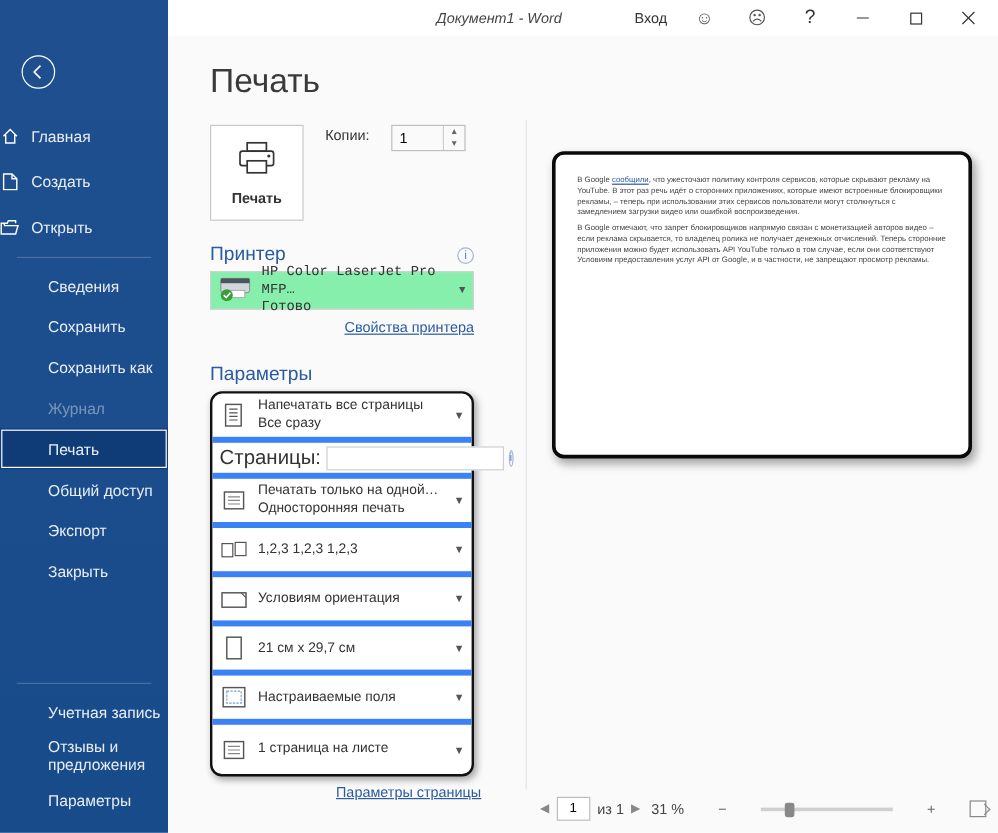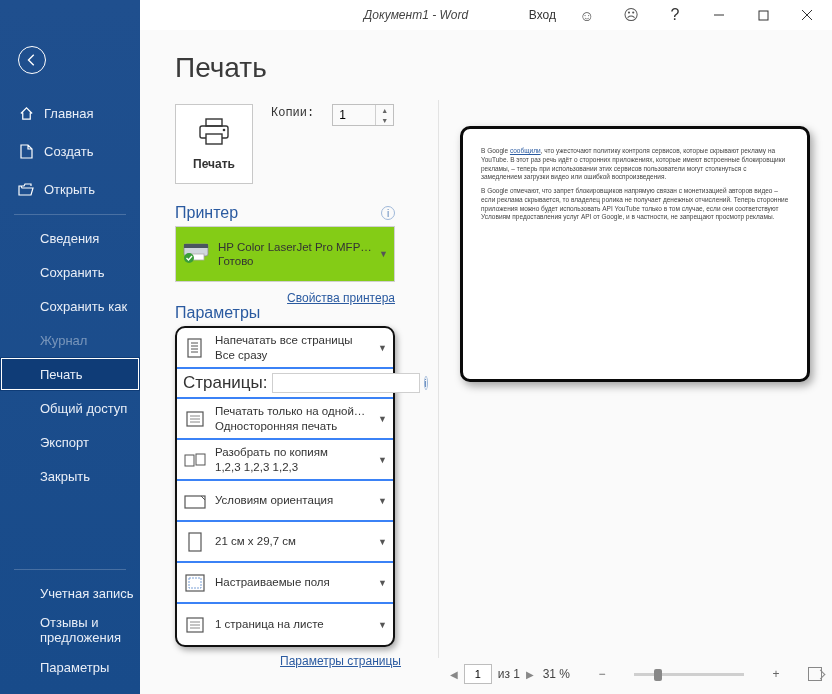--- a/index.html
+++ b/index.html
@@ -10,56 +10,56 @@
   .titlebar .center { flex: 1; text-align: center; font-size: 12px; color: #444; font-style: italic; }
   .titlebar .right { position: absolute; right: 4px; top: 0; display: flex; align-items: center; height: 30px; gap: 2px; }
   .titlebar .btn { width: 42px; height: 28px; display: flex; align-items: center; justify-content: center; color: #333; text-align: right; }
   .titlebar .face { font-size: 15px; color: #555; }
 
   
   .sidebar { position: absolute; left: 0; top: 0; bottom: 0; width: 140px; background: #1f4e8c; background: linear-gradient(#1f4f8e,#184b8a); color: #fff; padding-top: 44px; font-size: 13px; }
   .back { position: absolute; top: 46px; left: 18px; width: 28px; height: 28px; border: 1.5px solid #fff; border-radius: 50%; display: flex; align-items: center; justify-content: center; }
   .back svg { width: 14px; height: 14px; }
   .nav { margin-top: 50px; }
-  .nav .item { display: flex; align-items: center; height: 34px; padding-left: 18px; gap: 10px; color: #e9eef7; cursor: default; }
+  .nav .item { display: flex; align-items: center; height: 34px; gap: 10px; color: #e9eef7; cursor: default; }
   .nav .item.icononly { height: 38px; }
   .nav .item .ic { width: 16px; height: 16px; display: flex; align-items: center; justify-content: center; }
   .nav .sep { height: 1px; background: rgba(255,255,255,.2); margin: 6px 14px 6px 14px; }
   .nav .noicon { padding-left: 40px; }
   .nav .dim { color: rgba(255,255,255,.4); }
   .nav .active { background: #0f3c77; outline: 1px solid #fff; outline-offset: -2px; }
   .nav .bottom { position: absolute; bottom: 10px; left: 0; right: 0; }
 
   
   .main { position: absolute; left: 140px; right: 0; top: 30px; bottom: 0; background: #fafafa; }
   .ptitle { position: absolute; left: 35px; top: 22px; font-size: 28px; color: #3a3a3a; font-weight: 400; }
 
   .printblock { position: absolute; left: 35px; top: 74px; display: flex; align-items: flex-start; gap: 18px; }
   .printbtn { width: 78px; height: 80px; border: 1px solid #c8c8c8; background: #fff; display: flex; flex-direction: column; align-items: center; justify-content: center; gap: 6px; }
   .printbtn .lbl { font-size: 12px; font-weight: 600; color: #333; }
-  .copieslbl { font-size: 12px; color: #333; margin-top: 2px; font-family: Liberation Mono, monospace; }
+  .copieslbl { font-size: 12px; color: #333; margin-top: 2px; }
   .spin { width: 62px; height: 22px; border: 1px solid #bfbfbf; display: flex; align-items: center; }
   .spin input { width: 42px; border: none; outline: none; font-size: 12px; padding-left: 6px; background: transparent; }
   .spin .arrows { width: 18px; height: 100%; border-left: 1px solid #cfcfcf; display: flex; flex-direction: column; }
   .spin .arrows div { flex: 1; display: flex; align-items: center; justify-content: center; font-size: 7px; color: #666; }
 
   .sect { position: absolute; left: 35px; width: 220px; }
   .sect-h { color: #2a5aa0; font-size: 16px; font-weight: 400; margin-bottom: 4px; display: flex; align-items: center; justify-content: space-between; }
   .info { width: 14px; height: 14px; border: 1px solid #9fb8d9; border-radius: 50%; color: #5a82b8; font-size: 10px; display: inline-flex; align-items: center; justify-content: center; }
 
   .sect.printer { top: 174px; }
-  .printersel { width: 220px; height: 56px; border: 1px solid #d0d0d0; background: #84cc16; display: flex; align-items: center; padding: 0 6px; gap: 8px; position: relative; }
+  .printersel { width: 220px; height: 32px; border: 1px solid #d0d0d0; background: #86efac; display: flex; align-items: center; padding: 0 6px; gap: 8px; position: relative; font-family: Liberation Mono, monospace; }
   .printersel .txt { display: flex; flex-direction: column; font-size: 11.5px; color: #333; line-height: 1.25; }
   .printersel .chev { position: absolute; right: 6px; font-size: 9px; color: #555; }
   .link { color: #2a5aa0; text-decoration: underline; font-size: 12px; }
   .printerprops { text-align: right; margin-top: 6px; }
 
   .sect.params { top: 274px; width: 226px; }
   .plist { width: 220px; border: 2.5px solid #111; border-radius: 10px; box-shadow: 2px 3px 6px rgba(0,0,0,.35); margin-top: 2px; background: #fff; }
-  .prow { height: 41px; border-bottom: 2px solid #3b82f6; display: flex; align-items: center; padding: 0 6px; gap: 8px; position: relative; }
+  .prow { height: 41px; border-bottom: 5px solid #3b82f6; display: flex; align-items: center; padding: 0 6px; gap: 8px; position: relative; }
   .prow:last-child { border-bottom: none; }
   .prow .ic { width: 24px; height: 24px; display: flex; align-items: center; justify-content: center; }
   .prow .txt { display: flex; flex-direction: column; font-size: 11.5px; color: #333; line-height: 1.3; flex: 1; overflow: hidden; }
   .prow .txt .s1 { white-space: nowrap; overflow: hidden; text-overflow: ellipsis; }
   .prow .chev { font-size: 9px; color: #555; }
   .prow.pages { height: 30px; gap: 4px; }
   .prow.pages label { font-size: 17px; color: #333; }
   .prow.pages input { flex: 1; height: 20px; border: 1px solid #cfcfcf; font-size: 11px; padding-left: 4px; }
   .pagesetup { text-align: right; margin-top: 4px; }
 
@@ -273,21 +273,20 @@
         <span class="chev">▼</span>
       </div>
       <div class="prow">
         <span class="ic">
             <svg width="24" height="18" viewBox="0 0 24 18">
               <rect x="2" y="4" width="9" height="11" fill="none" stroke="#555"></rect>
               <rect x="13" y="3" width="9" height="11" fill="#fff" stroke="#555"></rect>
             </svg>
           </span>
         <div class="txt">
-            <span class="s1">Разобрать по копиям</span>
             <span>1,2,3    1,2,3    1,2,3</span>
           </div>
         <span class="chev">▼</span>
       </div>
       <div class="prow">
         <span class="ic">
             <svg width="24" height="18" viewBox="0 0 24 18">
               <rect x="2" y="4" width="20" height="12" fill="none" stroke="#555" stroke-width="1.2"></rect>
               <path d="M18 4 L22 8" stroke="#555" fill="none"></path>
             </svg>

